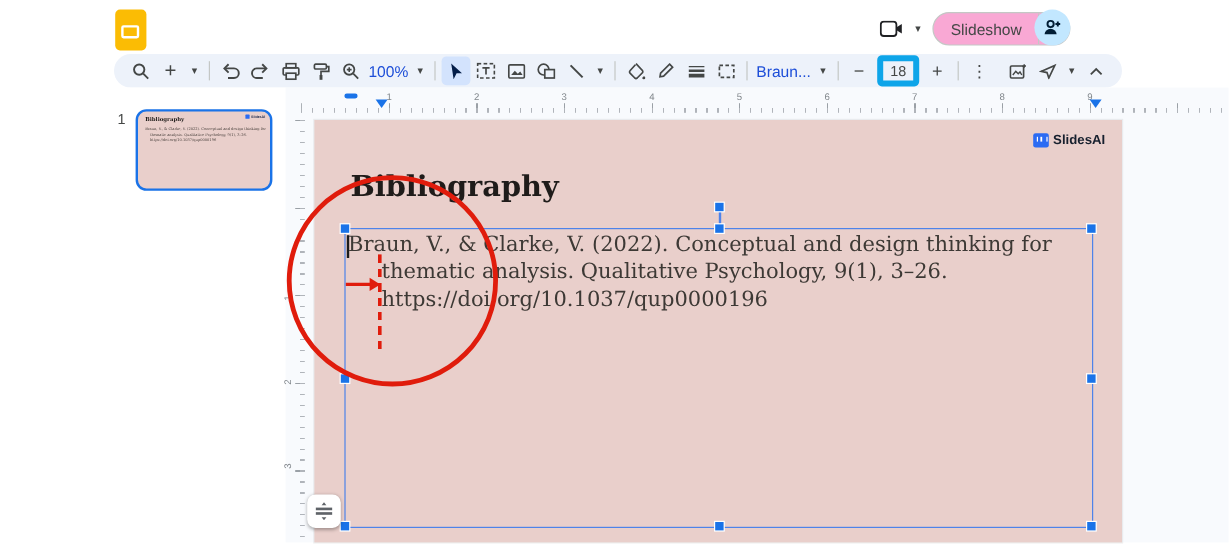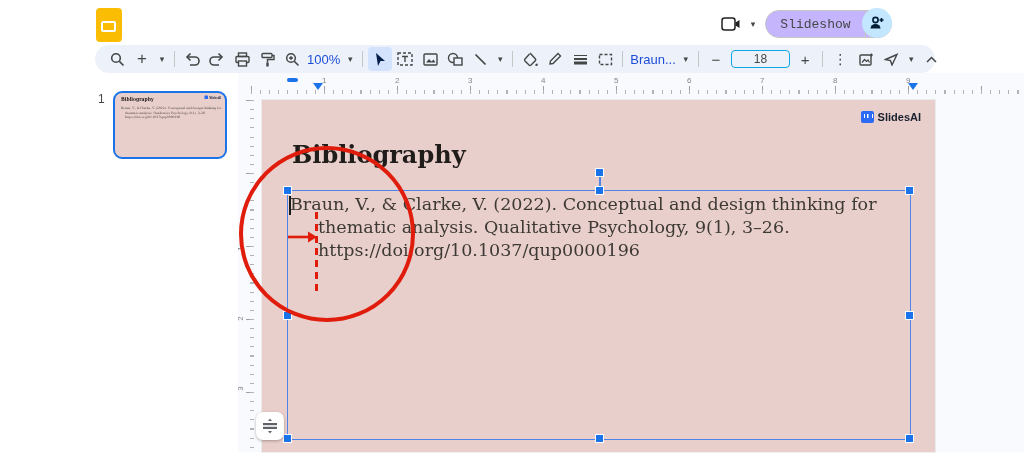--- a/index.html
+++ b/index.html
@@ -14,39 +14,39 @@
           border:2.5px solid #fff; border-radius:2px; }
   .doc-title-row { position:absolute; left:131px; top:7px; display:flex; align-items:center; gap:11px; }
   .doc-title { font-size:15px; color:#202124; }
   .title-ic { color:#444746; font-size:14px; display:flex; align-items:center; }
   .menubar { position:absolute; left:124px; top:24px; display:flex; }
   .menu-item { font-size:13px; color:#202124; padding:2px 7px; border-radius:4px; cursor:pointer; }
 
   .right-controls { position:absolute; right:132px; top:10px; display:flex; align-items:center; gap:10px; }
   .caret { font-size:9px; color:#444746; }
   .slideshow-btn { display:flex; align-items:center; height:28px; border:1px solid #c4c7c5;
-          border-radius:14px; background:#c4b5fd; overflow:hidden;font-family:Liberation Mono, monospace; }
+          border-radius:14px; background:#f9a8d4; overflow:hidden; }
   .slideshow-main { padding:0 14px; font-size:13px; color:#444746; font-weight:500;
           border-right:1px solid #c4c7c5; height:100%; display:flex; align-items:center; }
   .slideshow-caret { padding:0 10px; }
   .share-btn { position:absolute; right:132px; top:8px; width:30px; height:30px; border-radius:50%;
           background:#c2e7ff; display:flex; align-items:center; justify-content:center; }
 
   
   .toolbar { position:absolute; left:95px; top:45px; width:840px; height:28px;
           background:#edf2fa; border-radius:14px; display:flex; align-items:center;
           padding:0 10px; gap:1px; }
   .tb-btn { width:24px; height:24px; border-radius:4px; display:flex; align-items:center;
           justify-content:center; color:#444746; flex:0 0 auto; }
   .tb-btn.narrow { width:14px; }
   .tb-btn.selected { background:#d3e3fd; color:#041e49; }
   .tb-sep { width:1px; height:16px; background:#c4c7c5; margin:0 4px; flex:0 0 auto; }
   .tb-text { font-size:13px; color:#1d4ed8; padding:0 2px; white-space:nowrap; }
-  .size-box { border:1px solid #0ea5e9; border-radius:4px; font-size:12px; color:#444746;
-          padding:1px 22px; margin:0 2px; }
+  .size-box { border:5px solid #0ea5e9; border-radius:4px; font-size:12px; color:#444746;
+          padding:1px 6px; margin:0 2px; }
   .tb-spacer { flex:1 1 auto; }
   svg.ic { display:block; }
 
   
   .filmstrip { position:absolute; left:85px; top:73px; width:153px; height:379px; background:#fff; }
   .canvas { position:absolute; left:238px; top:73px; width:786px; height:379px; background:#f8fafd; }
 
   .slide-num { position:absolute; left:98px; top:92px; font-size:12px; color:#444746; }
   .thumb { position:absolute; left:113px; top:91px; width:114px; height:68px;
           border:2.5px solid #1a73e8; border-radius:9px; background:#e9cfcb; overflow:hidden; }

